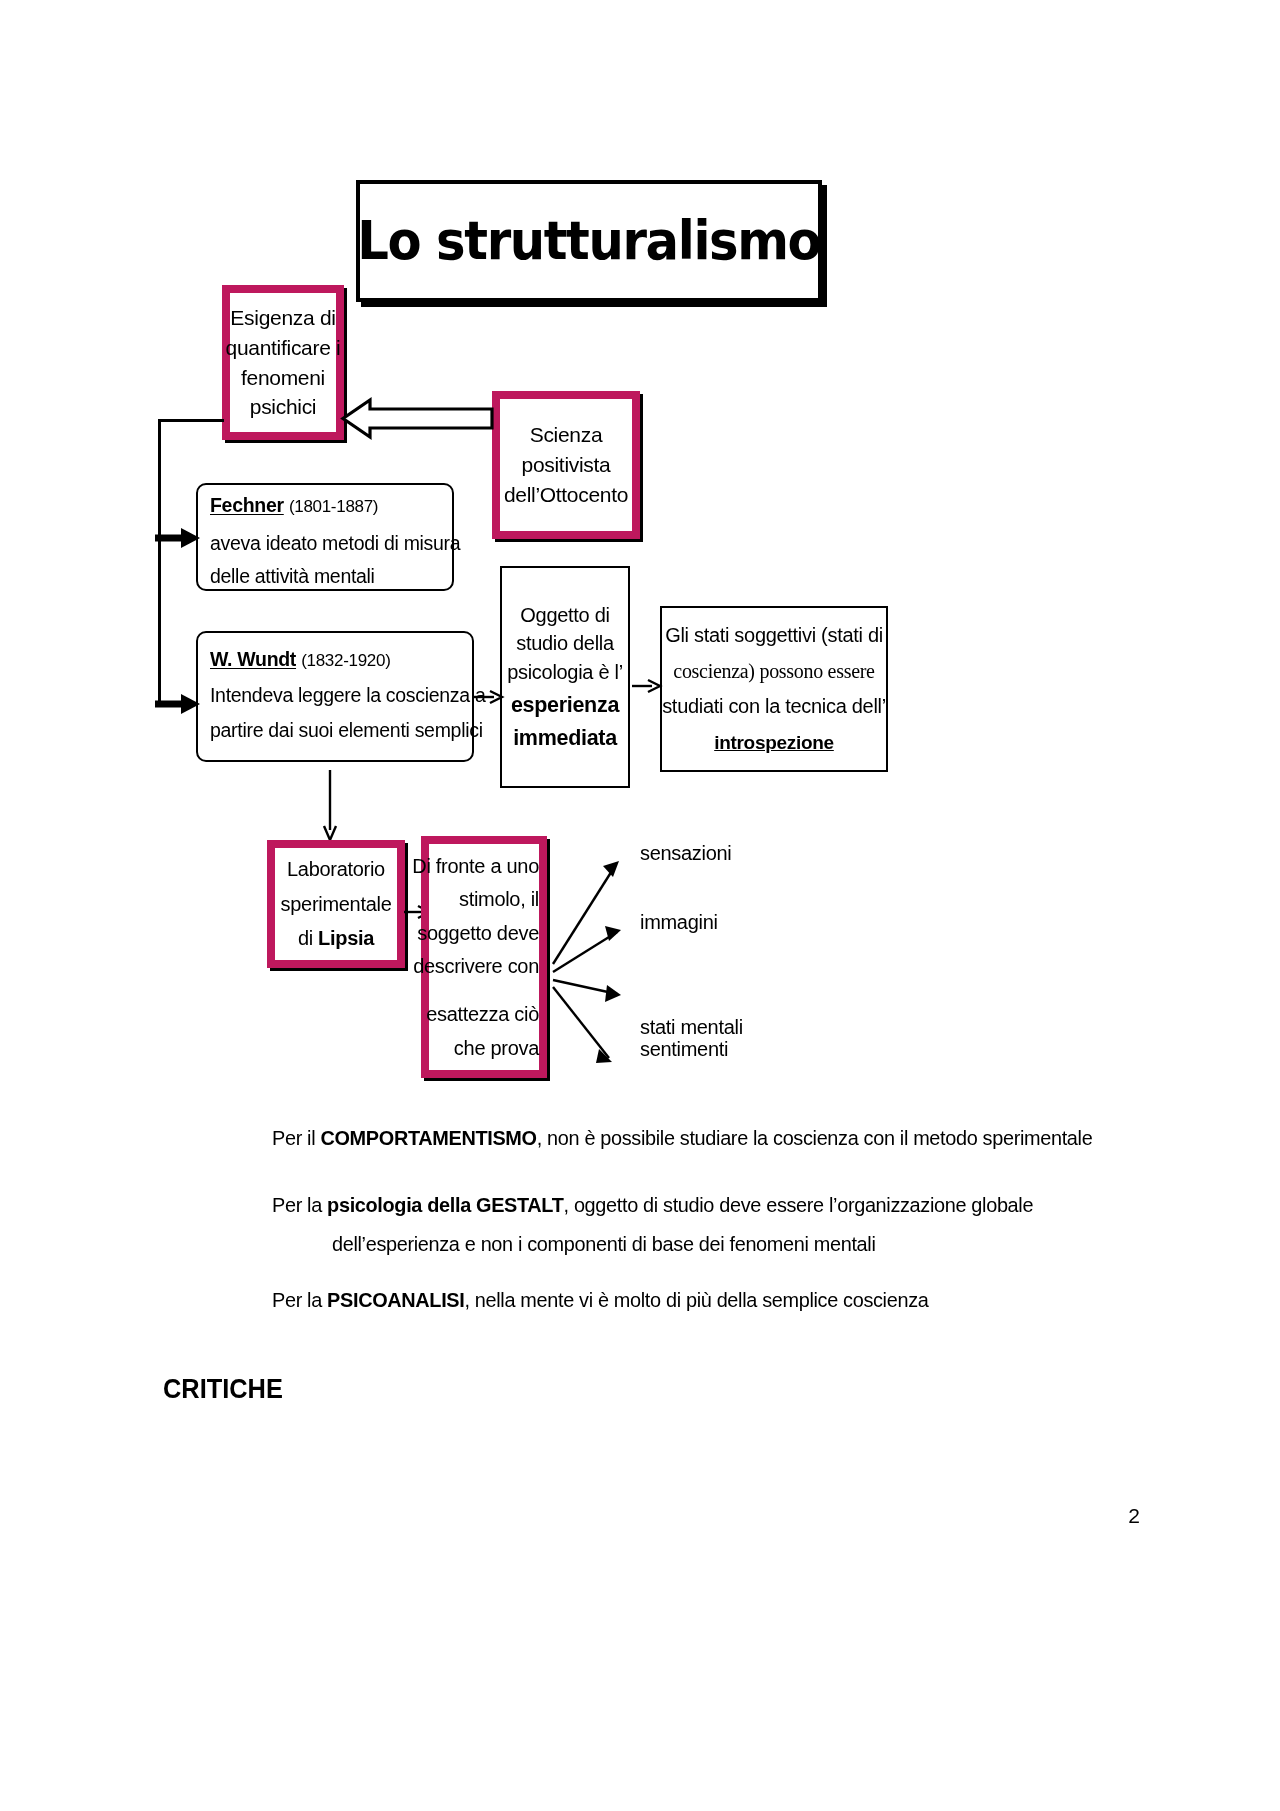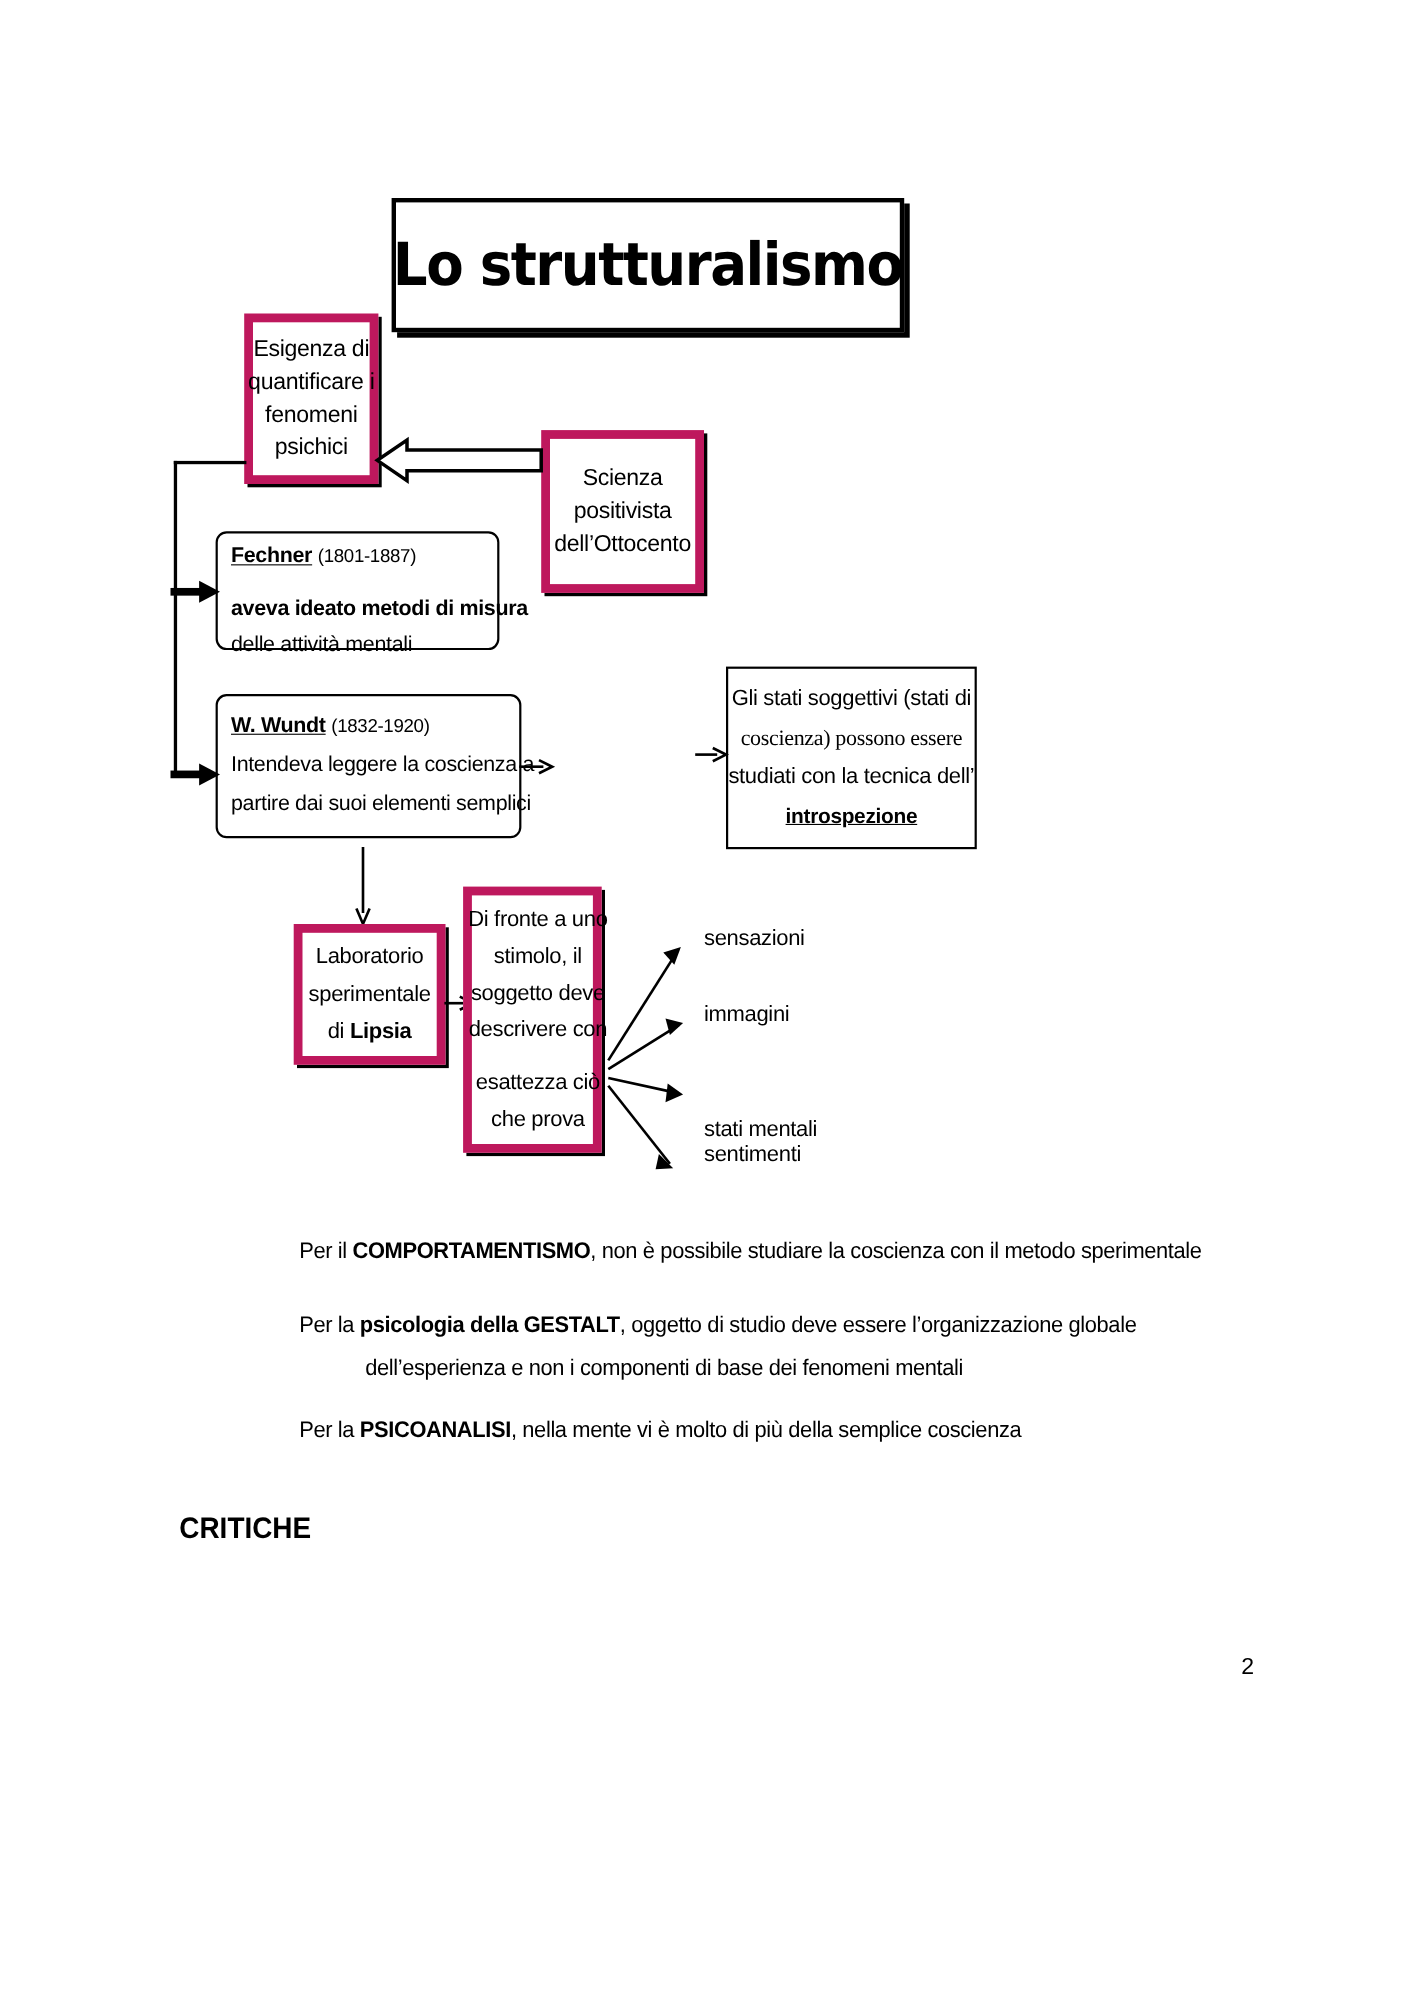--- a/index.html
+++ b/index.html
@@ -137,21 +137,21 @@
 
   <svg class="svgl" style="left:340px; top:398px;" width="158" height="44">
     <path d="M 152,11 L 30,11 L 30,2 L 3,20.5 L 30,39 L 30,30 L 152,30 Z" fill="#ffffff" stroke="#000000" stroke-width="3.2" stroke-linejoin="miter"></path>
   </svg>
 
   <div class="box left-al" style="left:196px; top:483px; width:258px; height:108px; font-size:19.5px;">
     <span class="ln">
       <span class="nameu">Fechner</span>
       <span class="small">(1801-1887)</span>
     </span>
-    <span class="ln" style="margin-top:20px;font-weight:bold;">aveva ideato metodi di misura</span>
+    <span class="ln" style="margin-top:10px;">aveva ideato metodi di misura</span>
     <span class="ln" style="margin-top:6px;">delle attività mentali</span>
   </div>
 
   <div class="box left-al" style="left:196px; top:631px; width:278px; height:131px; font-size:19.5px;">
     <span class="ln" style="margin-top:6px;">
       <span class="nameu">W. Wundt</span>
       <span class="small">(1832-1920)</span>
     </span>
     <span class="ln" style="margin-top:8px;">Intendeva leggere la coscienza  a</span>
     <span class="ln" style="margin-top:8px;">partire dai suoi elementi semplici</span>
@@ -164,20 +164,27 @@
   <svg class="svgl" style="left:155px; top:525px;" width="48" height="26">
     <path d="M 0,13 L 28,13" stroke="#000" stroke-width="7" fill="none"></path>
     <path d="M 26,3 L 45,13 L 26,23 Z" fill="#000"></path>
   </svg>
 
   <svg class="svgl" style="left:155px; top:691px;" width="48" height="26">
     <path d="M 0,13 L 28,13" stroke="#000" stroke-width="7" fill="none"></path>
     <path d="M 26,3 L 45,13 L 26,23 Z" fill="#000"></path>
   </svg>
 
+  <div class="box t20" style="left:500px; top:566px; width:130px; height:222px;">
+    <span class="ln">Oggetto di</span>
+    <span class="ln">studio della</span>
+    <span class="ln">psicologia è l’</span>
+    <span class="ln b" style="font-size:21.5px; margin-top:4px;">esperienza</span>
+    <span class="ln b" style="font-size:21.5px; margin-top:2px;">immediata</span>
+  </div>
 
   <svg class="svgl" style="left:472px; top:686px;" width="32" height="22">
     <path d="M 0,11 L 22,11" stroke="#000" stroke-width="2.4" fill="none"></path>
     <path d="M 18,5 L 30,11 L 18,17" stroke="#000" stroke-width="2.4" fill="none"></path>
   </svg>
 
   <div class="box t20" style="left:660px; top:606px; width:228px; height:166px;">
     <span class="ln">Gli stati soggettivi (stati di</span>
     <span class="ln" style="margin-top:7px;font-family:Liberation Serif, serif;">coscienza) possono essere</span>
     <span class="ln" style="margin-top:7px;">studiati con la tecnica dell’</span>
@@ -198,21 +205,21 @@
     <span class="ln">Laboratorio</span>
     <span class="ln" style="margin-top:6px;">sperimentale</span>
     <span class="ln" style="margin-top:6px;"><span>di </span><span class="b">Lipsia</span></span>
   </div>
 
   <svg class="svgl" style="left:404px; top:901px;" width="28" height="22">
     <path d="M 0,11 L 18,11" stroke="#000" stroke-width="2.4" fill="none"></path>
     <path d="M 14,5 L 26,11 L 14,17" stroke="#000" stroke-width="2.4" fill="none"></path>
   </svg>
 
-  <div class="box heavy t20" style="left:421px; top:806px; width:126px; height:242px; align-items:center; text-align:left; padding:6px 0 6px 10px; justify-content:center;">
+  <div class="box heavy t20" style="left:421px; top:836px; width:126px; height:242px; align-items:flex-end; text-align:left; padding:6px 0 6px 10px; justify-content:center;">
     <span class="ln">Di fronte a uno</span>
     <span class="ln" style="margin-top:5px;">stimolo, il</span>
     <span class="ln" style="margin-top:5px;">soggetto  deve</span>
     <span class="ln" style="margin-top:5px;">descrivere con</span>
     <span class="ln" style="margin-top:20px;">esattezza ciò</span>
     <span class="ln" style="margin-top:5px;">che prova</span>
   </div>
 
   <svg class="svgl" style="left:547px; top:840px;" width="110" height="240">
 

